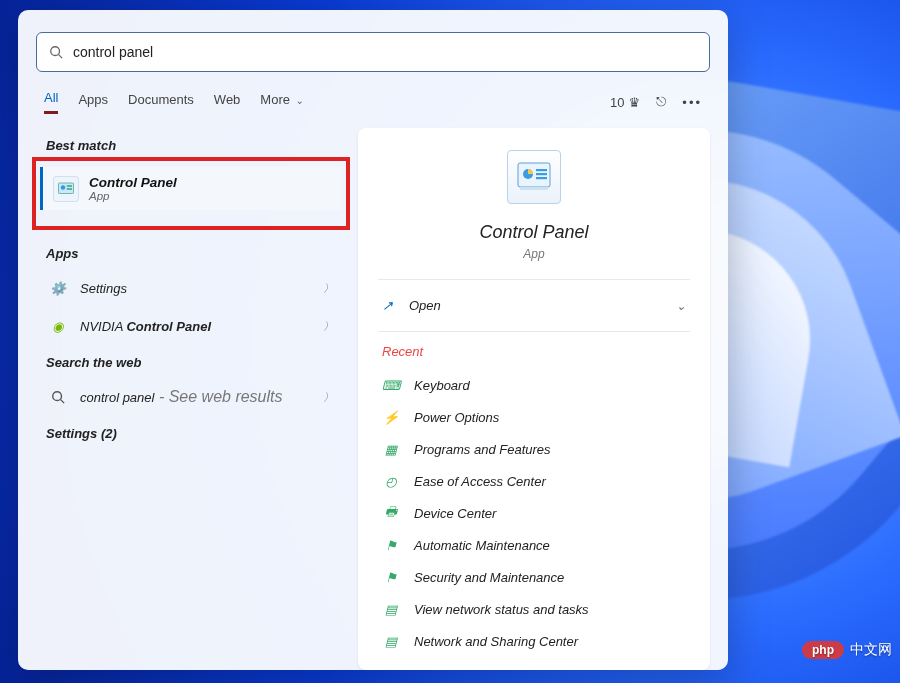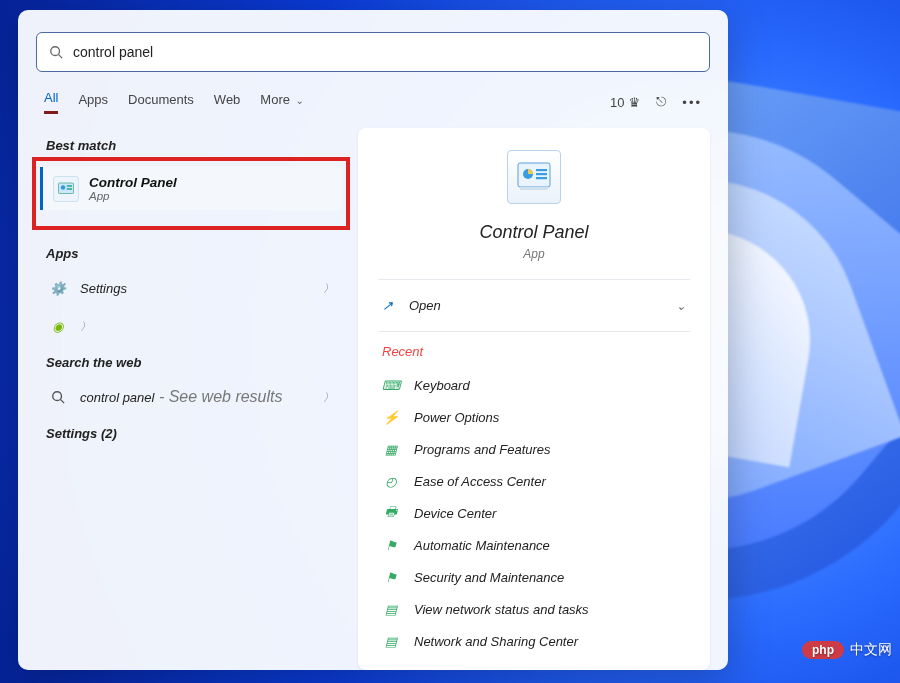--- a/index.html
+++ b/index.html
@@ -184,20 +184,23 @@
       <div class="section-header">Apps</div>
 
       <div class="list-item">
         <span class="li-icon">⚙️</span>
         <span class="li-label">Settings</span>
         <span class="chevron-right">〉</span>
       </div>
 
       <div class="list-item">
         <span class="li-icon" style="color:#76b900;">◉</span>
+        <span class="li-label">
+          <span>NVIDIA </span><span class="bold">Control Panel</span>
+        </span>
         <span class="chevron-right">〉</span>
       </div>
 
       <div class="section-header">Search the web</div>
 
       <div class="list-item">
         <span class="li-icon">
           <svg width="14" height="14" viewBox="0 0 16 16" stroke="#555" fill="none" stroke-width="1.6">
             <circle cx="7" cy="7" r="5"></circle>
               <line x1="11" y1="11" x2="15" y2="15"></line>

